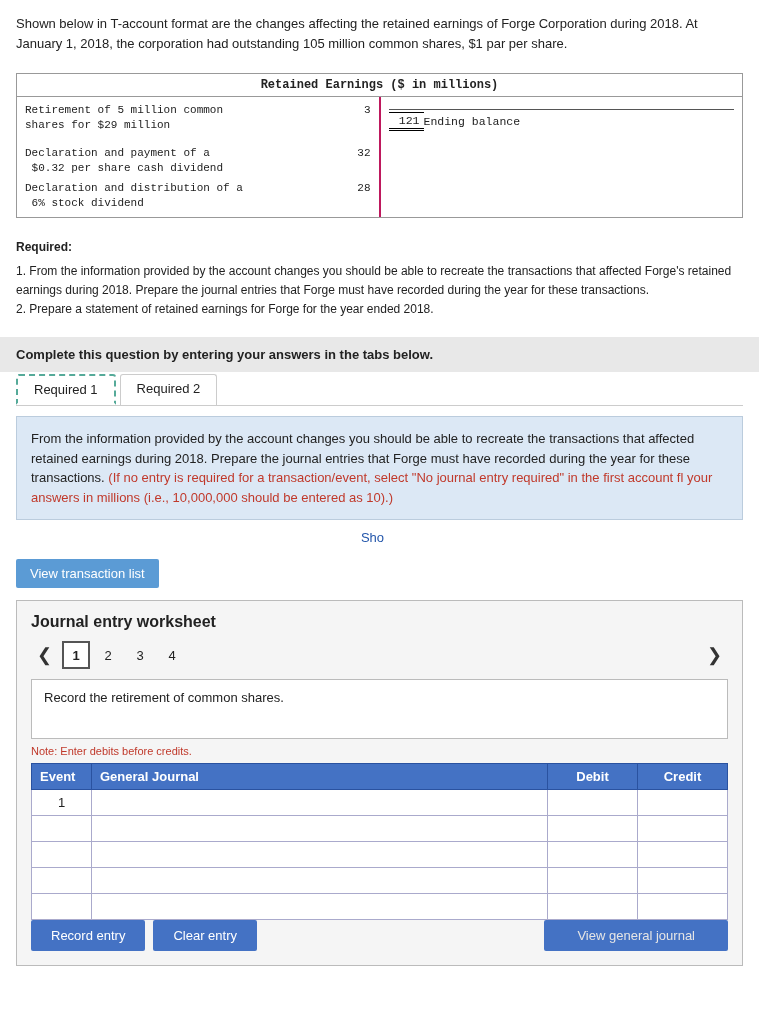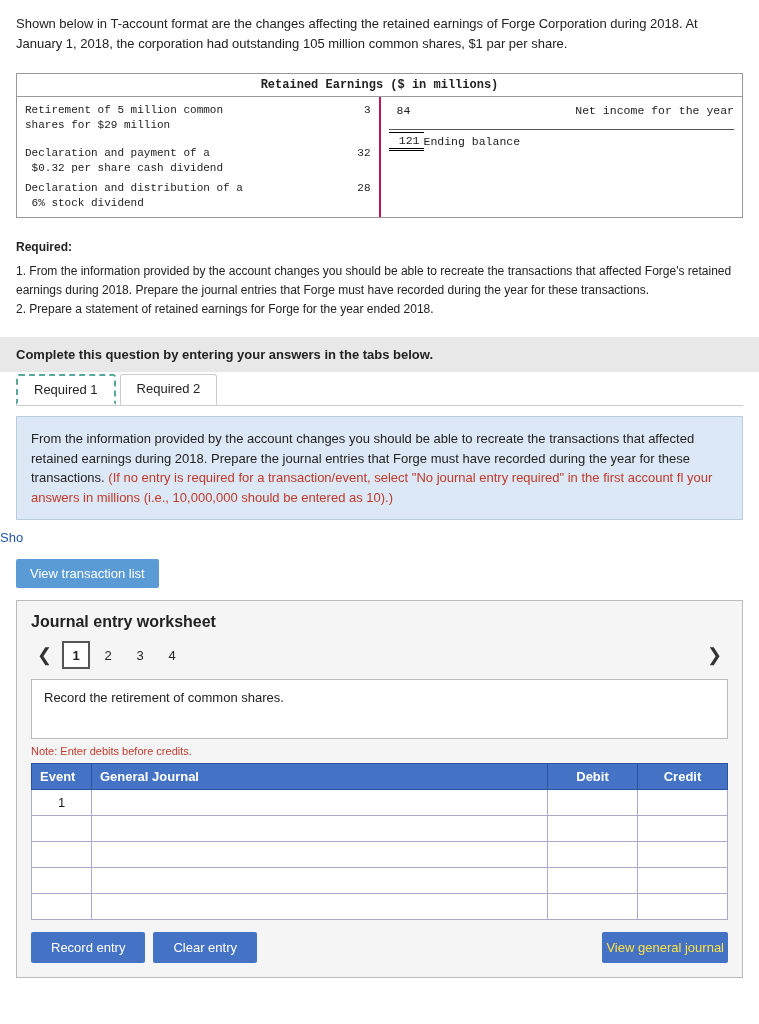--- a/index.html
+++ b/index.html
@@ -121,21 +121,21 @@
 
     .complete-box {
       background: #e8e8e8;
       padding: 10px 16px;
       font-weight: bold;
       font-size: 13px;
       margin: 8px 0 0 0;
     }
 
     .show-link {
-      text-align: left;
+      text-align: center;
       color: #2255aa;
       font-size: 13px;
       padding-right: 14px;
       padding-bottom: 4px;
     }
 
     .view-transaction-btn {
       background: #5b9bd5;
       color: white;
       border: none;
@@ -257,21 +257,20 @@
     .journal-table td.event-cell {
       text-align: center;
       padding: 4px;
       font-size: 13px;
       vertical-align: middle;
       background: #fff;
     }
 
     .button-row {
       display: flex;
-      margin-top: 12px;
       gap: 8px;
     }
 
     .btn-record {
       background: #4472c4;
       color: white;
       border: none;
       padding: 8px 20px;
       font-size: 13px;
       cursor: pointer;
@@ -283,23 +282,23 @@
       color: white;
       border: none;
       padding: 8px 20px;
       font-size: 13px;
       cursor: pointer;
       border-radius: 2px;
     }
 
     .btn-view-general {
       background: #4472c4;
-      color: #fde047;
-      border: none;
-      padding: 8px 4px;
+      color: #e5e5e5;
+      border: none;
+      padding: 8px 33px;
       font-size: 13px;
       cursor: pointer;
       border-radius: 2px;
       margin-left: auto;
     }
   </style>
 </head>
 <body>
 
 
@@ -322,24 +321,20 @@
       <div class="t-account-row">
         <span class="desc">Declaration and payment of a<br>&nbsp;$0.32 per share cash dividend</span>
         <span class="amount">32</span>
       </div>
       <div class="t-account-row">
         <span class="desc">Declaration and distribution of a<br>&nbsp;6% stock dividend</span>
         <span class="amount">28</span>
       </div>
     </div>
     <div class="t-account-right">
-      <div class="t-account-row">
-        <span class="amount" style="min-width:40px;text-align:left;">84</span>
-        <span class="desc" style="text-align:right;">Net income for the year</span>
-      </div>
       <div style="height:4px;"></div>
       <div style="display:flex;align-items:center;padding:2px 0; border-top: 1px solid #555; margin-top:4px;">
         <span style="display:inline-block;border-top:1px solid #000;border-bottom:3px double #000;padding:1px 4px;min-width:35px;text-align:right;">121</span>
         <span style="">Ending balance</span>
       </div>
     </div>
   </div>
 </div>
 
 

